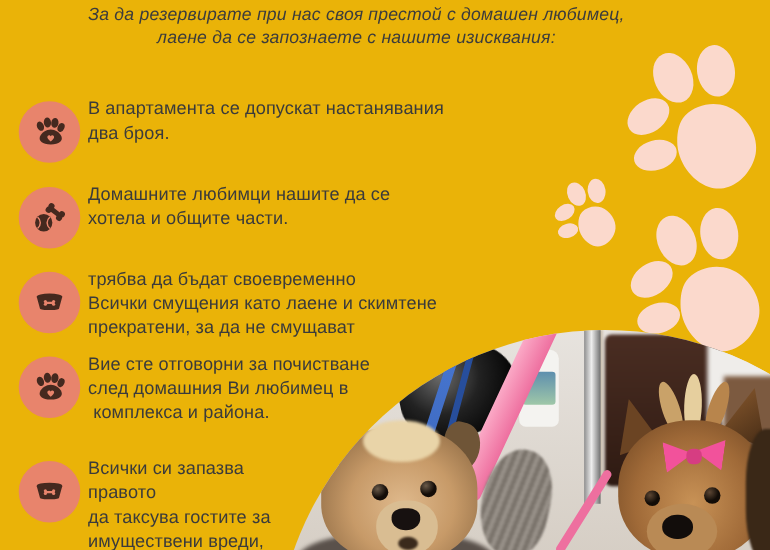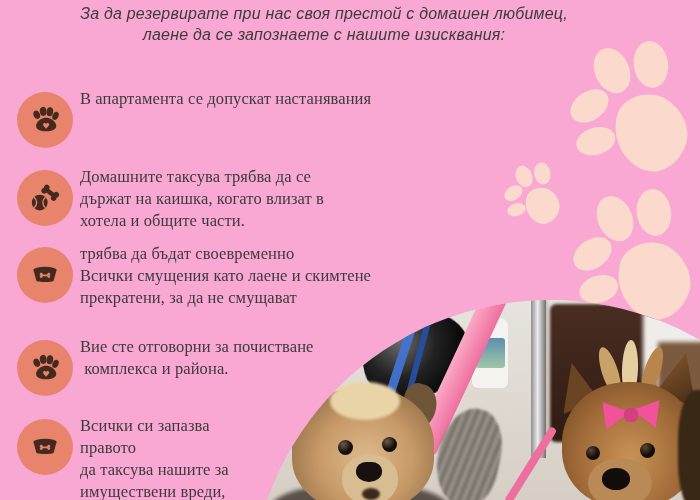--- a/index.html
+++ b/index.html
@@ -1,29 +1,29 @@
 <!DOCTYPE html>
 <html style="--bullet-circle: #e8846c; --icon-glyph: #45291f; --paw-pink: #fbd9cc; --text: #3b3b3b; --title-text: #3c3c3c; --bow-pink: #f2529b; --strap-pink: #ee6f9f; --leash-blue: #3b67bd;"><head>
 <meta charset="utf-8">
 <style>
   html,body{margin:0;padding:0;}
   #screen{
-    position:relative;width:700px;height:500px;overflow:hidden;background:#f9a8d4;
+    position:relative;width:700px;height:500px;overflow:hidden;background:#eab308;
     font-family:"Liberation Sans",sans-serif;color:var(--text,#3b3b3b);
   }
   
   .title{
     position:absolute;top:3px;left:0;width:648px;text-align:center;
     font-style:italic;font-size:16px;line-height:21px;letter-spacing:.2px;
     color:var(--title-text,#3c3c3c);font-weight:500;
   }
   
   .paw{position:absolute;fill:var(--paw-pink,#fbd9cc);}
   
-  .rule{position:absolute;left:17px;font-family:Liberation Serif, serif;}
+  .rule{position:absolute;left:17px;}
   .bullet{
     position:absolute;left:0;top:4px;width:56px;height:56px;border-radius:50%;
     background:var(--bullet-circle,#e8846c);display:flex;align-items:center;justify-content:center;
   }
   .bullet svg{width:36px;height:36px;}
   .glyph{fill:var(--icon-glyph,#45291f);}
   .glyph-cut{fill:var(--bullet-circle,#e8846c);}
   .rule-text{margin-left:63px;font-size:16.5px;line-height:22px;letter-spacing:.1px;}
   .rule-line{white-space:pre;}
   
@@ -73,41 +73,41 @@
           <ellipse cx="21.5" cy="12.5" rx="4.4" ry="6" transform="rotate(-6 21.5 12.5)"></ellipse>
           <ellipse cx="30.5" cy="13" rx="4.4" ry="6" transform="rotate(8 30.5 13)"></ellipse>
           <ellipse cx="38" cy="18.5" rx="4" ry="5.6" transform="rotate(24 38 18.5)"></ellipse>
           <path d="M25.5 21 C31 21 36.5 24.5 38.5 29.5 C40.5 34.5 36 39 25.5 39 C15 39 10.5 34.5 12.5 29.5 C14.5 24.5 20 21 25.5 21 Z"></path>
         </g>
         <path class="glyph-cut" d="M25.5 35.5 C22.5 32.8 20.5 31 21.8 28.8 C22.8 27.2 25 27.8 25.5 29.3 C26 27.8 28.2 27.2 29.2 28.8 C30.5 31 28.5 32.8 25.5 35.5 Z"></path>
       </svg>
     </div>
     <div class="rule-text">
       <div class="rule-line">В апартамента се допускат настанявания</div>
+      <div class="rule-line">два броя.</div>
     </div>
   </div>
 
   <div class="rule" style="top:166px">
     <div class="bullet">
       <svg viewBox="0 0 48 48">
         <g class="glyph" transform="rotate(38 31 17)">
           <rect x="23" y="14" width="16" height="6" rx="2.4"></rect>
           <circle cx="23" cy="14.2" r="3.7"></circle>
             <circle cx="23" cy="19.8" r="3.7"></circle>
           <circle cx="39" cy="14.2" r="3.7"></circle>
             <circle cx="39" cy="19.8" r="3.7"></circle>
         </g>
         <circle class="glyph" cx="17" cy="30" r="10.5"></circle>
         <path d="M9.5 23 C14 27 14 33 9.5 37" fill="none" stroke="var(--bullet-circle,#e8846c)" stroke-width="1.8"></path>
         <path d="M24.5 23 C20 27 20 33 24.5 37" fill="none" stroke="var(--bullet-circle,#e8846c)" stroke-width="1.8"></path>
       </svg>
     </div>
     <div class="rule-text">
-      <div class="rule-line">Домашните таксува трябва да се</div>
-      <div class="rule-line">държат на каишка, когато влизат в</div>
+      <div class="rule-line">Домашните любимци нашите да се</div>
       <div class="rule-line">хотела и общите части.</div>
     </div>
   </div>
 
   <div class="rule" style="top:243px">
     <div class="bullet">
       <svg viewBox="0 0 48 48">
         <ellipse class="glyph" cx="24" cy="17" rx="15.5" ry="4"></ellipse>
         <path class="glyph" d="M8.5 17 L39.5 17 L35.5 31.5 C35 33.8 13 33.8 12.5 31.5 Z"></path>
         <g class="glyph-cut" transform="translate(24 24.5)">
@@ -119,35 +119,36 @@
         </g>
       </svg>
     </div>
     <div class="rule-text">
       <div class="rule-line">трябва да бъдат своевременно</div>
       <div class="rule-line">Всички смущения като лаене и скимтене</div>
       <div class="rule-line">прекратени, за да не смущават</div>
     </div>
   </div>
 
-  <div class="rule" style="top:336px">
+  <div class="rule" style="top:320px">
     <div class="bullet">
       <svg viewBox="0 0 48 48">
         <g class="glyph">
           <ellipse cx="13" cy="17" rx="4.2" ry="5.8" transform="rotate(-22 13 17)"></ellipse>
           <ellipse cx="21.5" cy="12.5" rx="4.4" ry="6" transform="rotate(-6 21.5 12.5)"></ellipse>
           <ellipse cx="30.5" cy="13" rx="4.4" ry="6" transform="rotate(8 30.5 13)"></ellipse>
           <ellipse cx="38" cy="18.5" rx="4" ry="5.6" transform="rotate(24 38 18.5)"></ellipse>
           <path d="M25.5 21 C31 21 36.5 24.5 38.5 29.5 C40.5 34.5 36 39 25.5 39 C15 39 10.5 34.5 12.5 29.5 C14.5 24.5 20 21 25.5 21 Z"></path>
         </g>
         <path class="glyph-cut" d="M25.5 35.5 C22.5 32.8 20.5 31 21.8 28.8 C22.8 27.2 25 27.8 25.5 29.3 C26 27.8 28.2 27.2 29.2 28.8 C30.5 31 28.5 32.8 25.5 35.5 Z"></path>
       </svg>
     </div>
     <div class="rule-text">
       <div class="rule-line">Вие сте отговорни за почистване</div>
+      <div class="rule-line">след домашния Ви любимец в</div>
       <div class="rule-line"> комплекса и района.</div>
     </div>
   </div>
 
   <div class="rule" style="top:415px">
     <div class="bullet">
       <svg viewBox="0 0 48 48">
         <ellipse class="glyph" cx="24" cy="17" rx="15.5" ry="4"></ellipse>
         <path class="glyph" d="M8.5 17 L39.5 17 L35.5 31.5 C35 33.8 13 33.8 12.5 31.5 Z"></path>
         <g class="glyph-cut" transform="translate(24 24.5)">
@@ -155,21 +156,21 @@
           <circle cx="-5" cy="-1.6" r="1.9"></circle>
             <circle cx="-5" cy="1.6" r="1.9"></circle>
           <circle cx="5" cy="-1.6" r="1.9"></circle>
             <circle cx="5" cy="1.6" r="1.9"></circle>
         </g>
       </svg>
     </div>
     <div class="rule-text">
       <div class="rule-line">Всички си запазва</div>
       <div class="rule-line">правото</div>
-      <div class="rule-line">да таксува нашите за</div>
+      <div class="rule-line">да таксува гостите за</div>
       <div class="rule-line">имуществени вреди,</div>
     </div>
   </div>
 
   <div class="photo-circle">
 
     <div class="ph" style="left:288px;top:0;width:10px;height:145px;background:#cbbfae;filter:blur(1px)"></div>
     <div class="ph" style="left:300px;top:4px;width:106px;height:138px;background:linear-gradient(180deg,#4a2d22,#2e1a12);border-radius:6px;filter:blur(1.5px)"></div>
     <div class="ph" style="left:393px;top:0;width:72px;height:82px;background:#efedea;filter:blur(2px)"></div>
     <div class="ph" style="left:408px;top:42px;width:56px;height:92px;background:#7c5a40;filter:blur(2px)"></div>

